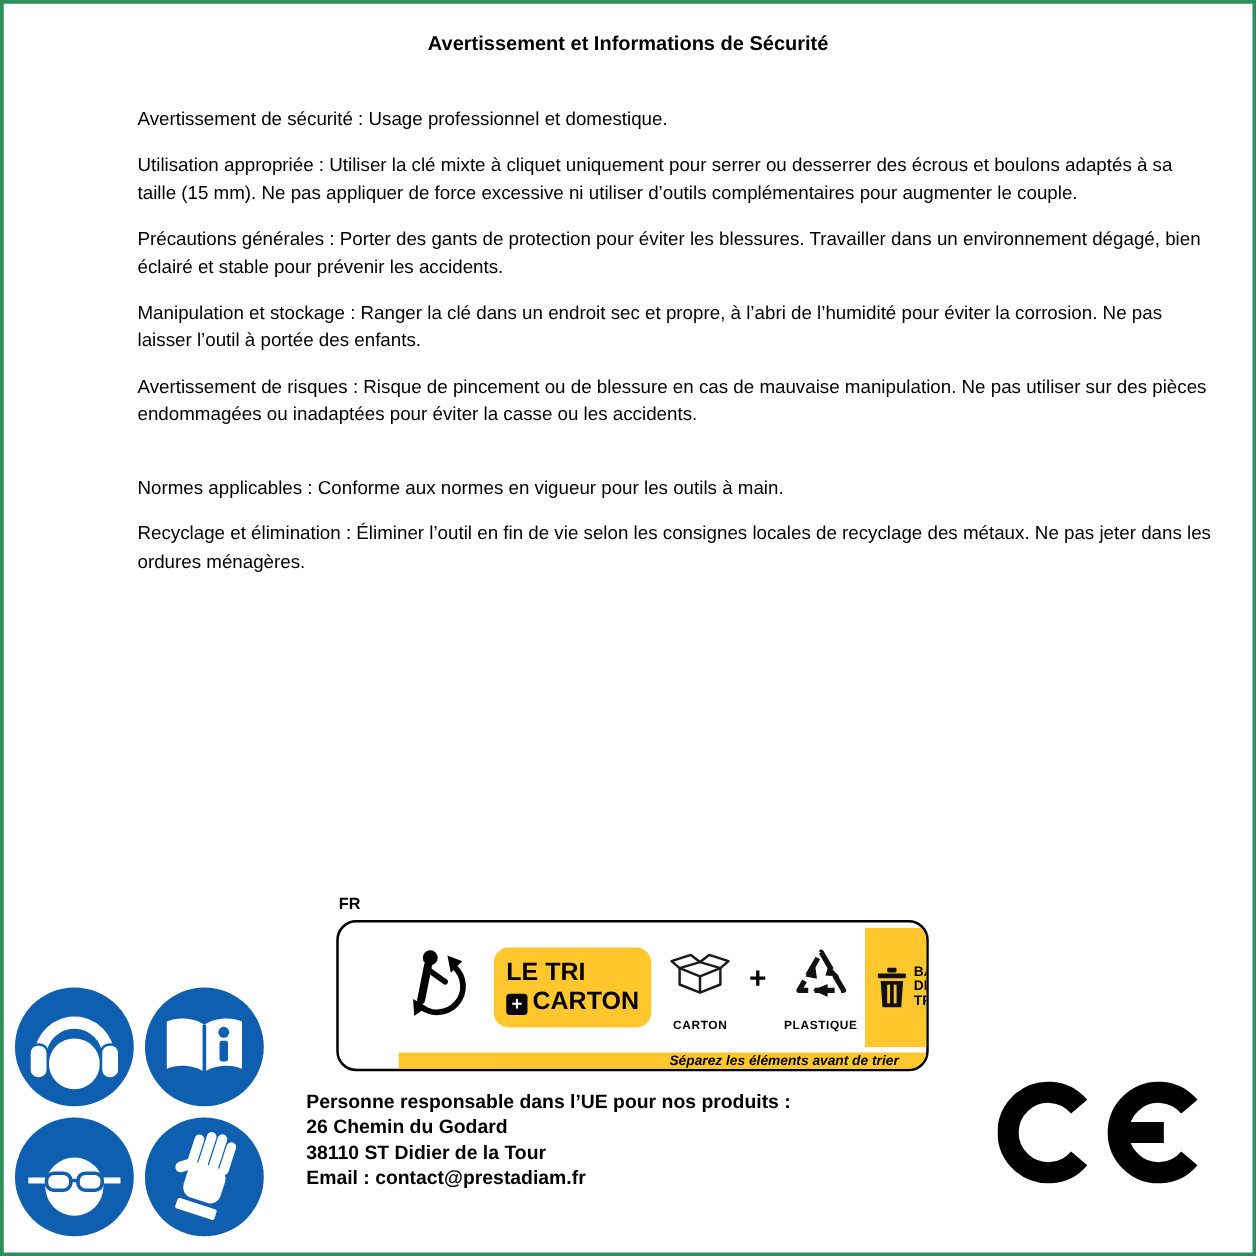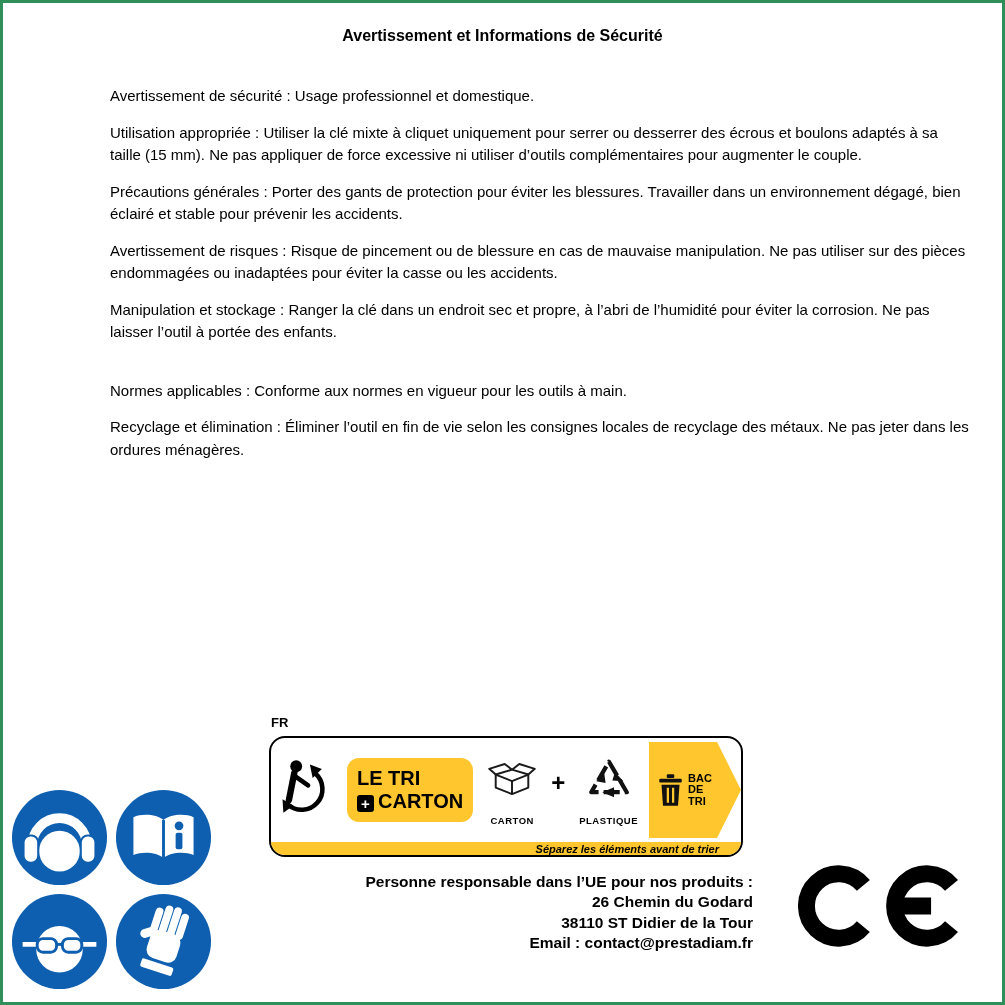--- a/index.html
+++ b/index.html
@@ -31,21 +31,21 @@
     display:grid; grid-template-columns:97px 97px; grid-auto-rows:97px; gap:7px;
   }
   .picto svg { display:block; width:97px; height:97px; }
 
   
   .fr-label { position:absolute; left:268px; top:712px; font-size:13px; font-weight:bold; }
   .infotri {
     position:absolute; left:266px; top:733px; width:474px; height:121px;
     box-sizing:border-box; border:2px solid #000; border-radius:16px;
     background:#fff; overflow:hidden;
-    display:flex; flex-direction:column;
+    display:flex; flex-direction:column;padding-left:48px;
   }
   .infotri-top { flex:1; display:flex; align-items:center; gap:6px; padding:4px 0 4px 6px; }
   .triman { width:64px; height:70px; flex:0 0 auto; }
   .letri-block {
     background:#FFC62E; border-radius:12px; padding:9px 10px;
     font-weight:bold; font-size:20px; line-height:1.15; white-space:nowrap;
   }
   .plus-badge {
     display:inline-flex; width:17px; height:17px; background:#000; color:#fff;
     border-radius:3px; align-items:center; justify-content:center;
@@ -63,40 +63,40 @@
   }
   .bac-text { font-size:11px; font-weight:bold; line-height:1.05; }
   .infotri-bottom {
     height:28px; background:#FFC62E;
     font-style:italic; font-weight:bold; font-size:11px;
     display:flex; align-items:center; justify-content:flex-end; padding-right:22px;
   }
 
   
   .contact {
-    position:absolute; top:869px; left:230px; width:520px;
-    text-align:right; font-weight:bold; font-size:15.5px; line-height:1.32;
+    position:absolute; top:869px; left:242px; width:520px;
+    text-align:left; font-weight:bold; font-size:15.5px; line-height:1.32;
   }
 
   
   .ce { position:absolute; left:795px; top:851px; width:178px; height:104px; }
 </style>
 </head>
 <body>
 
 <div class="page">
 
   <h1 class="title">Avertissement et Informations de Sécurité</h1>
 
   <div class="content">
     <p>Avertissement de sécurité : Usage professionnel et domestique.</p>
     <p>Utilisation appropriée : Utiliser la clé mixte à cliquet uniquement pour serrer ou desserrer des écrous et boulons adaptés à sa taille (15 mm). Ne pas appliquer de force excessive ni utiliser d’outils complémentaires pour augmenter le couple.</p>
     <p>Précautions générales : Porter des gants de protection pour éviter les blessures. Travailler dans un environnement dégagé, bien éclairé et stable pour prévenir les accidents.</p>
+    <p>Manipulation et stockage : Ranger la clé dans un endroit sec et propre, à l’abri de l’humidité pour éviter la corrosion. Ne pas laisser l’outil à portée des enfants.</p>
     <p>Avertissement de risques : Risque de pincement ou de blessure en cas de mauvaise manipulation. Ne pas utiliser sur des pièces endommagées ou inadaptées pour éviter la casse ou les accidents.</p>
-    <p>Manipulation et stockage : Ranger la clé dans un endroit sec et propre, à l’abri de l’humidité pour éviter la corrosion. Ne pas laisser l’outil à portée des enfants.</p>
     <p class="gap-before">Normes applicables : Conforme aux normes en vigueur pour les outils à main.</p>
     <p>Recyclage et élimination : Éliminer l’outil en fin de vie selon les consignes locales de recyclage des métaux. Ne pas jeter dans les ordures ménagères.</p>
   </div>
 
   <div class="pictos">
     <div class="picto">
       <svg viewBox="0 0 100 100">
         <circle cx="50" cy="50" r="49" fill="#0E5FAF"></circle>
         <path d="M22 58 A 28 28 0 0 1 78 58" fill="none" stroke="#fff" stroke-width="10"></path>
         <circle cx="50" cy="64" r="21" fill="#fff"></circle>

